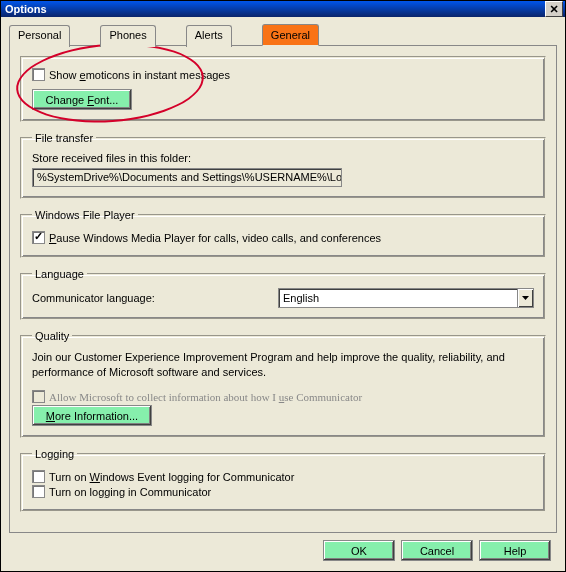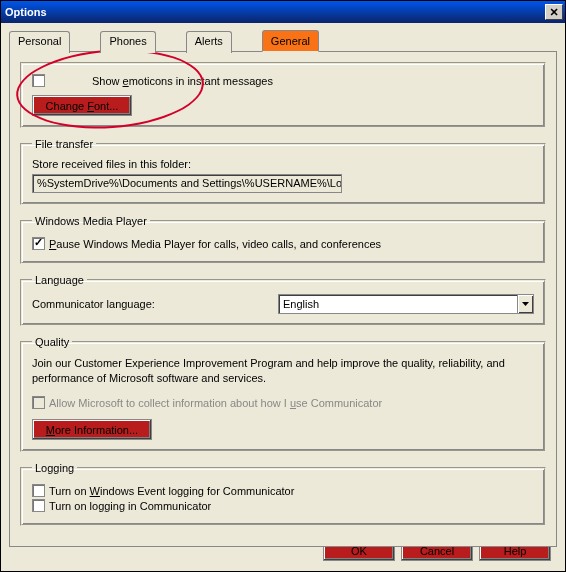--- a/index.html
+++ b/index.html
@@ -11,21 +11,21 @@
     color: #000;
     width: 566px;
     height: 572px;
     border: 1px solid #000;
     position: relative;
     overflow: hidden;
   }
   .titlebar {
     background: linear-gradient(to right, #0a246a 0%, #3a6ea5 40%, #a6caf0 100%);
     background: linear-gradient(to bottom, #0055ea 0%, #0a246a 100%);
-    height: 22px;
+    height: 16px;
     display: flex;
     align-items: center;
     justify-content: space-between;
     padding: 0 2px 0 4px;
     color: #fff;
   }
   .titlebar .title {
     font-weight: bold;
     font-size: 11px;
   }
@@ -118,21 +118,21 @@
   .chk.checked::after {
     content: "✓";
     position: absolute;
     top: -2px;
     left: 1px;
     font-size: 11px;
     font-weight: bold;
   }
   .btn {
     border: 1px solid #888;
-    background: #b91c1c;
+    background: #86efac;
     box-shadow: inset -1px -1px 0 #404040, inset 1px 1px 0 #fff, inset -2px -2px 0 #808080;
     padding: 2px 10px;
     font-size: 11px;
     min-height: 21px;
     display: inline-flex;
     align-items: center;
     justify-content: center;
     cursor: default;
   }
   .textfield {
@@ -200,42 +200,42 @@
     <div class="tab"><span>Phones</span></div>
     <div class="tab"><span>Alerts</span></div>
     <div class="tab active"><span>General</span></div>
   </div>
 
   <div class="tabpanel">
 
     <div class="red-ellipse" style="left:6px;top:-2px;width:188px;height:78px;transform:rotate(-4deg);"></div>
 
     <fieldset>
-      <div class="checkbox-row" style="margin-bottom:8px;gap:43px;">
+      <div class="checkbox-row" style="margin-bottom:8px;">
         <div class="chk"></div>
         <span>
           <span>Show </span><u>e</u><span>moticons in instant messages</span>
         </span>
       </div>
       <div class="btn" style="min-width:100px;">
         <span><span>Change </span><u>F</u><span>ont...</span></span>
       </div>
     </fieldset>
 
     <fieldset>
       <legend>File transfer</legend>
       <div style="margin-bottom:4px;">Store received files in this folder:</div>
       <div class="row" style="gap:8px;align-items:stretch;">
         <div class="textfield readonly" style="flex:0 0 310px;overflow:hidden;white-space:nowrap;"><span>%SystemDrive%\Documents and Settings\%USERNAME%\Local Setti</span></div>
         <div style="flex:1"></div>
       </div>
     </fieldset>
 
     <fieldset>
-      <legend>Windows Media Player</legend>
+      <legend>Windows File Player</legend>
       <div class="checkbox-row">
         <div class="chk checked"></div>
         <span>
           <u>P</u><span>ause Windows Media Player for calls, video calls, and conferences</span>
         </span>
       </div>
     </fieldset>
 
     <fieldset>
       <legend>Language</legend>
@@ -248,21 +248,21 @@
                 <polygon points="0,0 7,0 3.5,4" fill="#000"></polygon>
               </svg>
           </div>
         </div>
       </div>
     </fieldset>
 
     <fieldset>
       <legend>Quality</legend>
       <div style="margin-bottom:10px;line-height:15px;">Join our Customer Experience Improvement Program and help improve the quality, reliability, and performance of Microsoft software and services.</div>
-      <div class="checkbox-row muted" style="margin-bottom:10px;">
+      <div class="checkbox-row muted" style="margin-bottom:2px;font-family:Liberation Serif, serif;">
         <div class="chk" style="background:#ece9d8;"></div>
         <span>
           <span>Allow Microsoft to collect information about how I </span><u>u</u><span>se Communicator</span>
         </span>
       </div>
       <div style="text-align:left;">
         <div class="btn" style="min-width:120px;">
           <span><u>M</u><span>ore Information...</span></span>
         </div>
       </div>

